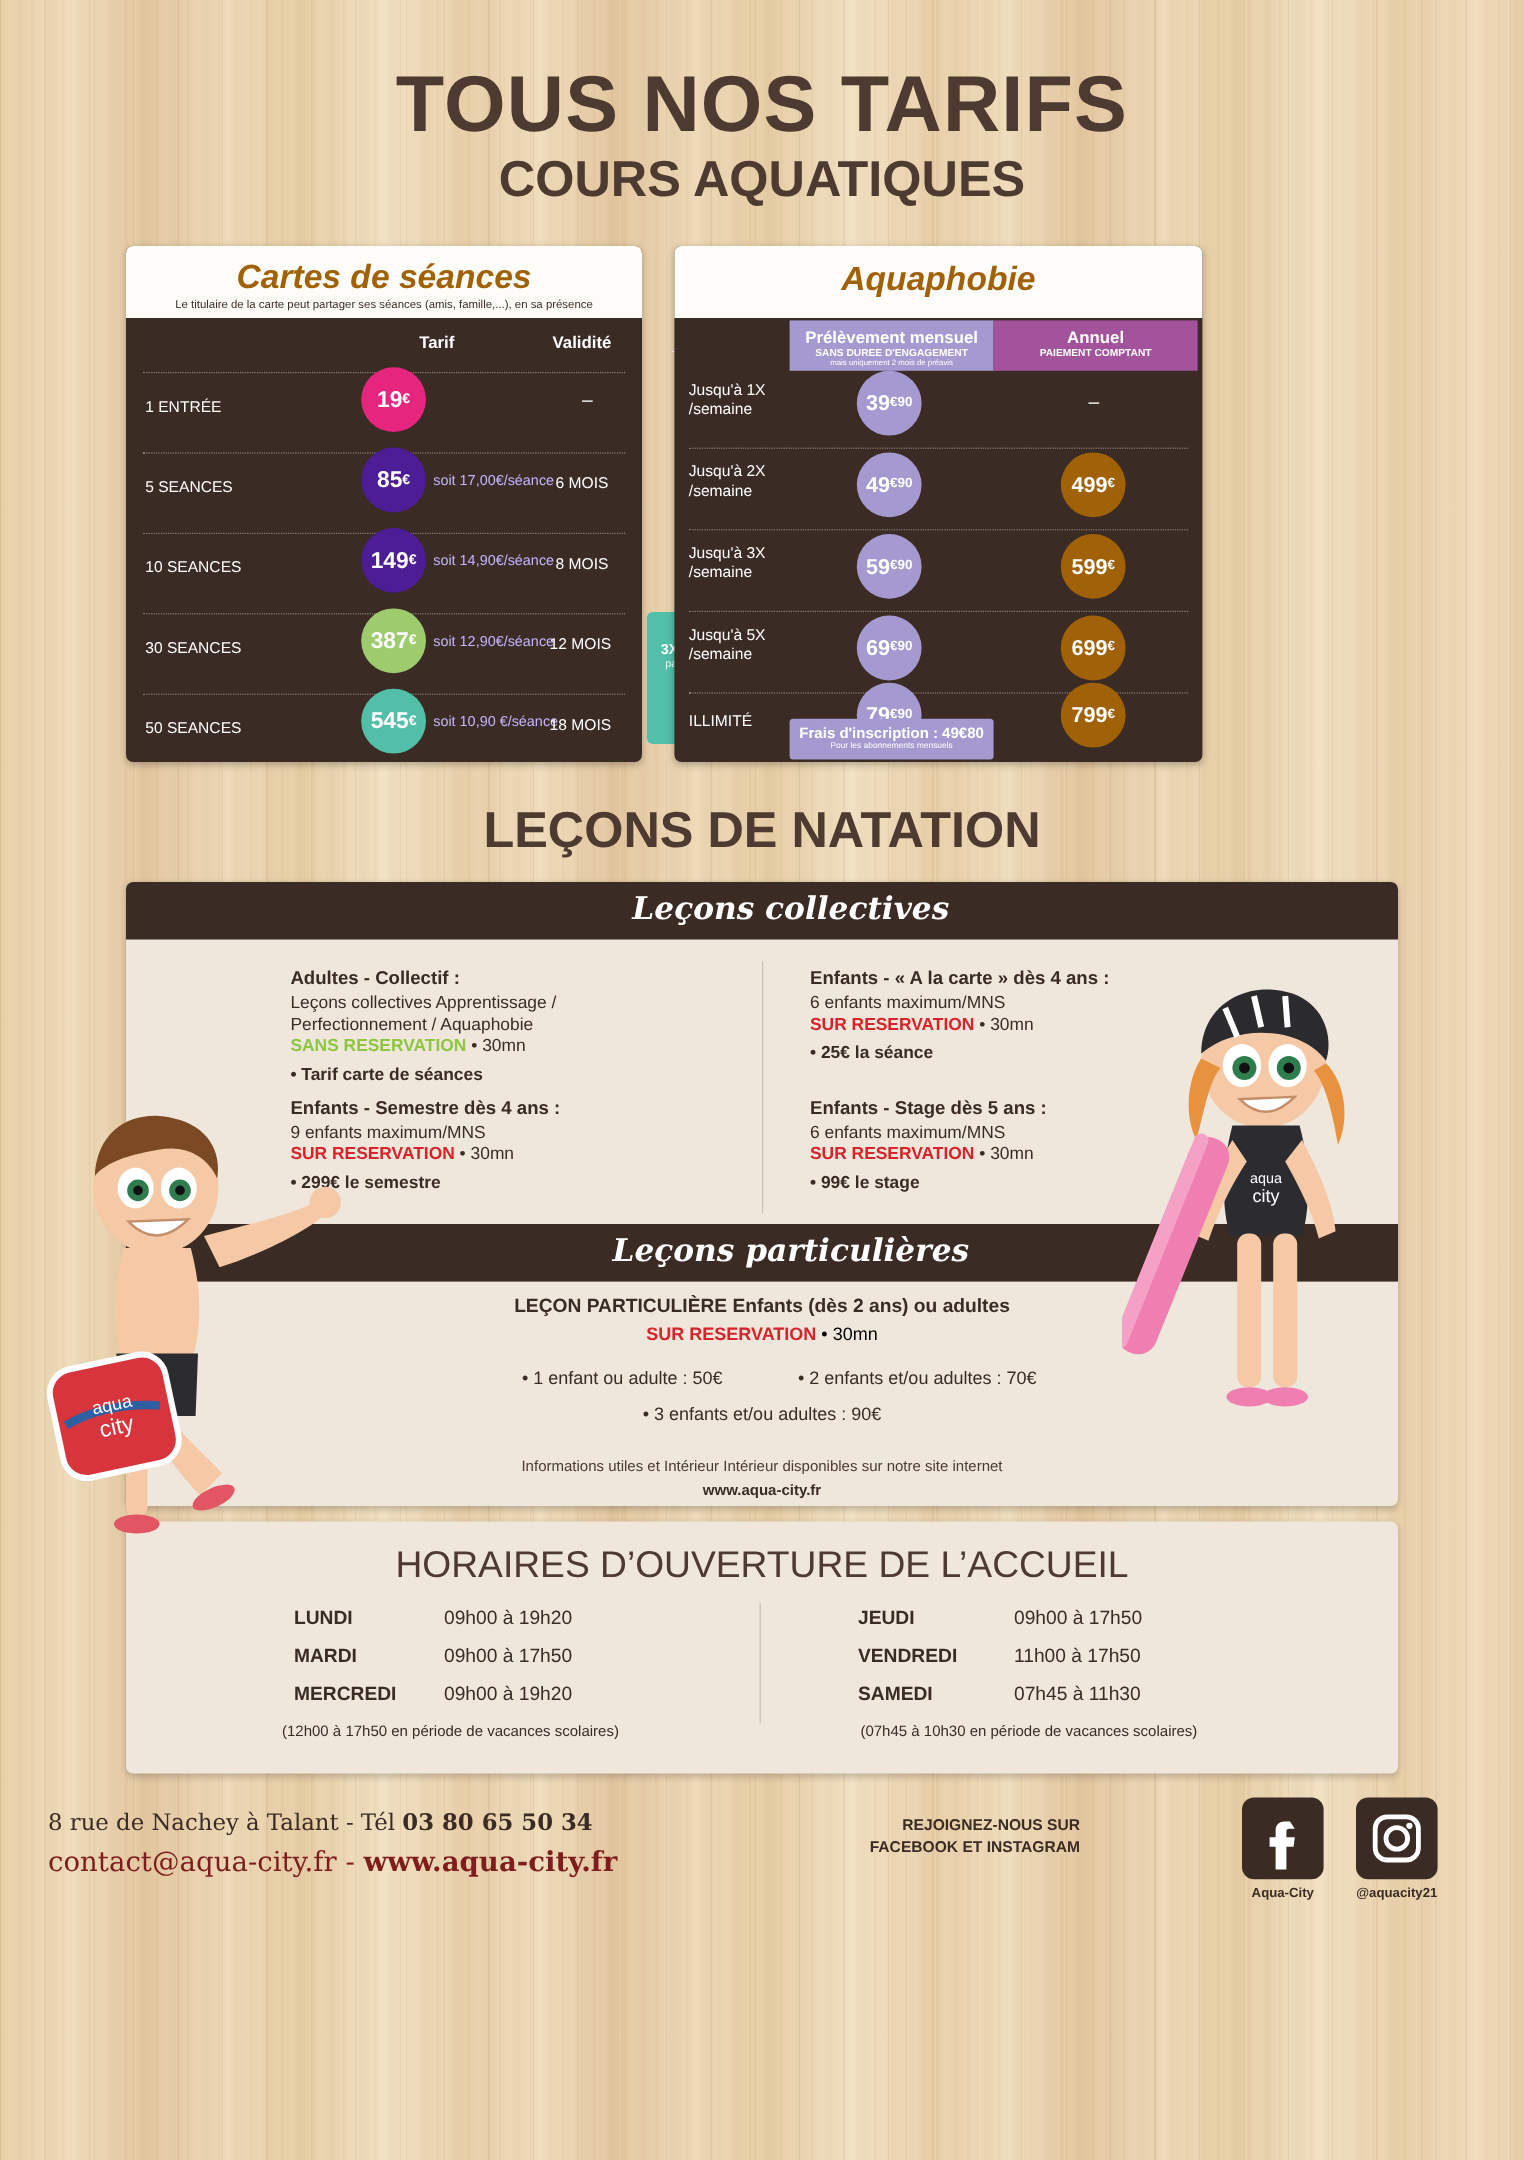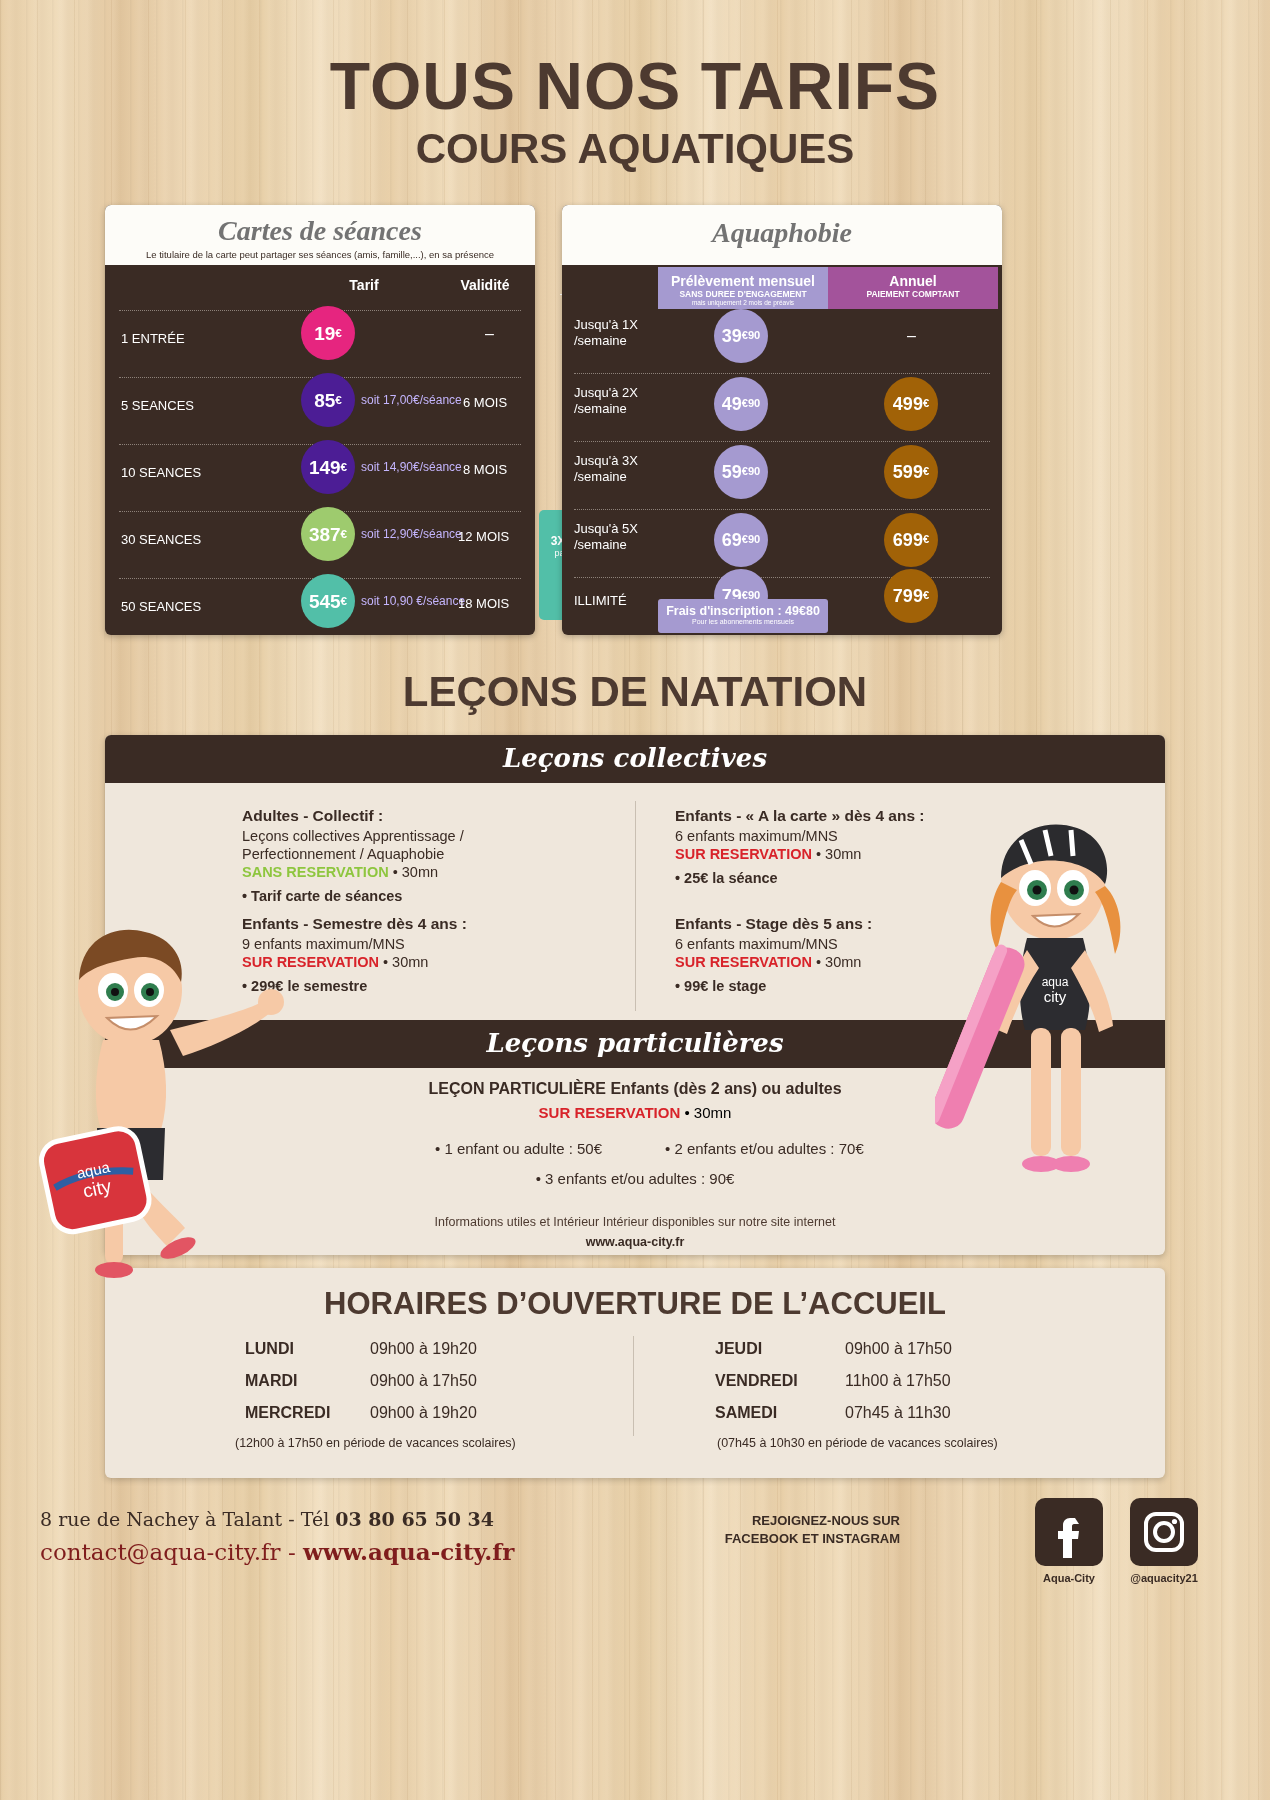--- a/index.html
+++ b/index.html
@@ -22,21 +22,21 @@
     font-size:66px;font-weight:bold;color:#4d3a30;letter-spacing:1px;font-family:"Liberation Sans",sans-serif;}
   .title-sub{position:absolute;top:125px;left:0;width:1270px;text-align:center;
     font-size:42px;font-weight:bold;color:#4d3a30;}
 
   
   .panel{position:absolute;background:#3a2b24;border-radius:6px;box-shadow:0 2px 6px rgba(0,0,0,.25);}
 
   
   #cartes{left:105px;top:205px;width:430px;height:430px;}
   #cartes .head{height:60px;background:#fdfcf8;border-radius:6px 6px 0 0;position:relative;}
-  .script-title{font-family:Liberation Serif, serif;font-style:italic;font-weight:bold;color:#737373;}
+  .script-title{font-family:Liberation Sans, sans-serif;font-style:italic;font-weight:bold;color:#a16207;}
   #cartes .head .t{position:absolute;top:10px;left:0;width:100%;text-align:center;font-size:28px;}
   #cartes .head .s{position:absolute;top:44px;left:0;width:100%;text-align:center;font-size:9.5px;color:#3a2b24;}
   .col-head{position:absolute;color:#fff;font-size:14px;font-weight:bold;text-align:center;}
   .row-sep{position:absolute;left:14px;width:402px;border-top:1px dotted #8d8179;}
 
   .bubble{border-radius:50%;display:flex;align-items:center;justify-content:center;
     color:#fff;font-weight:bold;line-height:1;}
   .pink{background:#e6257f;}
   .blue{background:#4c1d95;}
   .green{background:#9ecb6e;}
@@ -64,36 +64,36 @@
   .hdr-t3{font-size:6.5px;display:block;}
   .frais{position:absolute;background:#a59ad0;color:#fff;text-align:center;border-radius:3px;}
 
   
   .lecons-title{position:absolute;top:668px;left:0;width:1270px;text-align:center;
     font-size:42px;font-weight:bold;color:#4d3a30;}
   #lessonpanel{position:absolute;left:105px;top:735px;width:1060px;height:520px;
     background:#efe7dc;border-radius:6px;box-shadow:0 2px 6px rgba(0,0,0,.22);}
   .band{position:absolute;left:0;width:100%;height:48px;background:#3a2b24;}
   .band .bt{position:absolute;width:100%;text-align:center;top:8px;font-size:26px;color:#fff;
-    font-family:"DejaVu Serif",serif;font-style:italic;font-weight:bold;}
+    font-family:"DejaVu Serif",serif;font-style:italic;font-weight:bold;padding-left:24px;}
   .col-divider{position:absolute;width:1px;background:#c9bfb2;}
 
   .blk-title{font-size:15.5px;font-weight:bold;color:#3a2b24;margin:0 0 2px 0;}
   .blk-line{font-size:14.5px;color:#3a2b24;margin:0;line-height:1.25;}
   .red{color:#d8232a;font-weight:bold;}
   .greenword{color:#8ec63f;font-weight:bold;}
   .bold{font-weight:bold;}
 
   .info-line{position:absolute;width:100%;text-align:center;font-size:12.5px;color:#4d3a30;}
   .info-site{position:absolute;width:100%;text-align:center;font-size:12.5px;color:#3a2b24;font-weight:bold;}
 
   
   #horaires{position:absolute;left:105px;top:1268px;width:1060px;height:210px;
     background:#efe7dc;border-radius:6px;box-shadow:0 2px 6px rgba(0,0,0,.2);}
-  .h-title{position:absolute;top:18px;width:100%;text-align:center;font-size:31px;font-weight:bold;color:#4d3a30;}
+  .h-title{position:absolute;top:18px;width:100%;text-align:center;font-size:31px;font-weight:normal;color:#4d3a30;}
   .day{position:absolute;font-size:16px;font-weight:bold;color:#3a2b24;}
   .hrs{position:absolute;font-size:16px;color:#3a2b24;}
   .vac{position:absolute;font-size:12.5px;color:#3a2b24;}
   .hdiv{position:absolute;width:1px;background:#c9bfb2;}
 
   
   .foot-l1{position:absolute;left:40px;top:1508px;font-size:19px;color:#3a2b24;font-family:"DejaVu Serif",serif;}
   .foot-l2{position:absolute;left:40px;top:1538px;font-size:23px;color:#7f1d1d;font-family:"DejaVu Serif",serif;}
   .foot-strong{font-weight:bold;}
   .rejoin{position:absolute;right:370px;top:1512px;text-align:right;font-size:13px;font-weight:bold;color:#3a2b24;line-height:1.35;}

